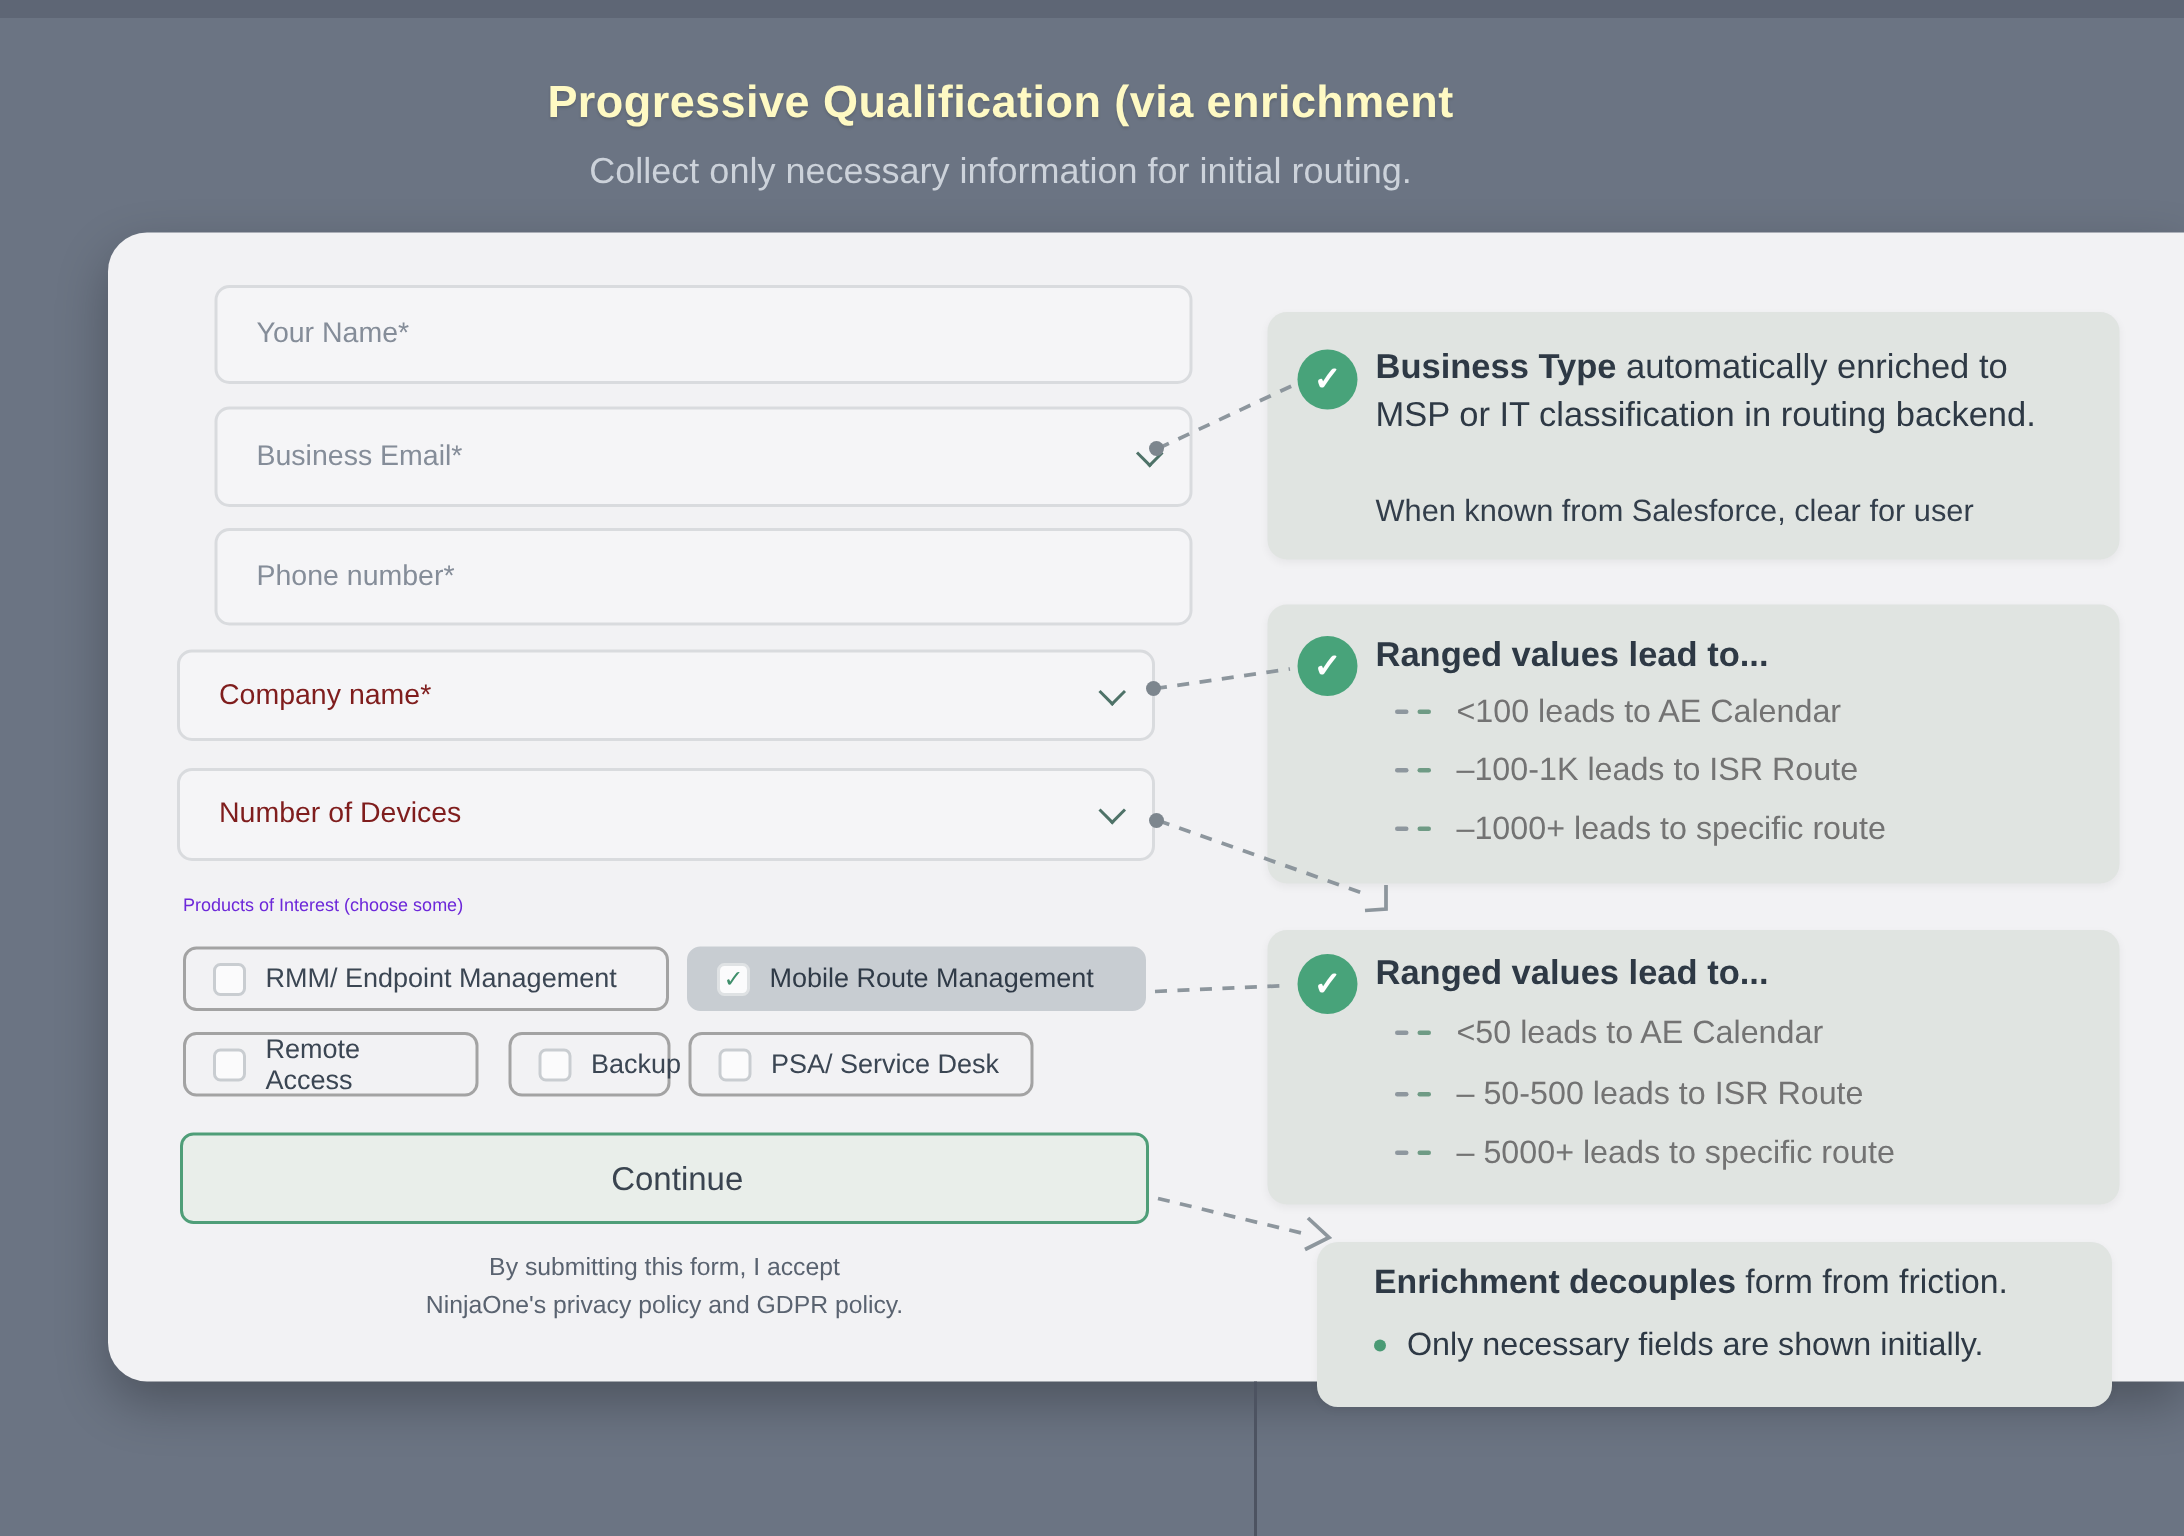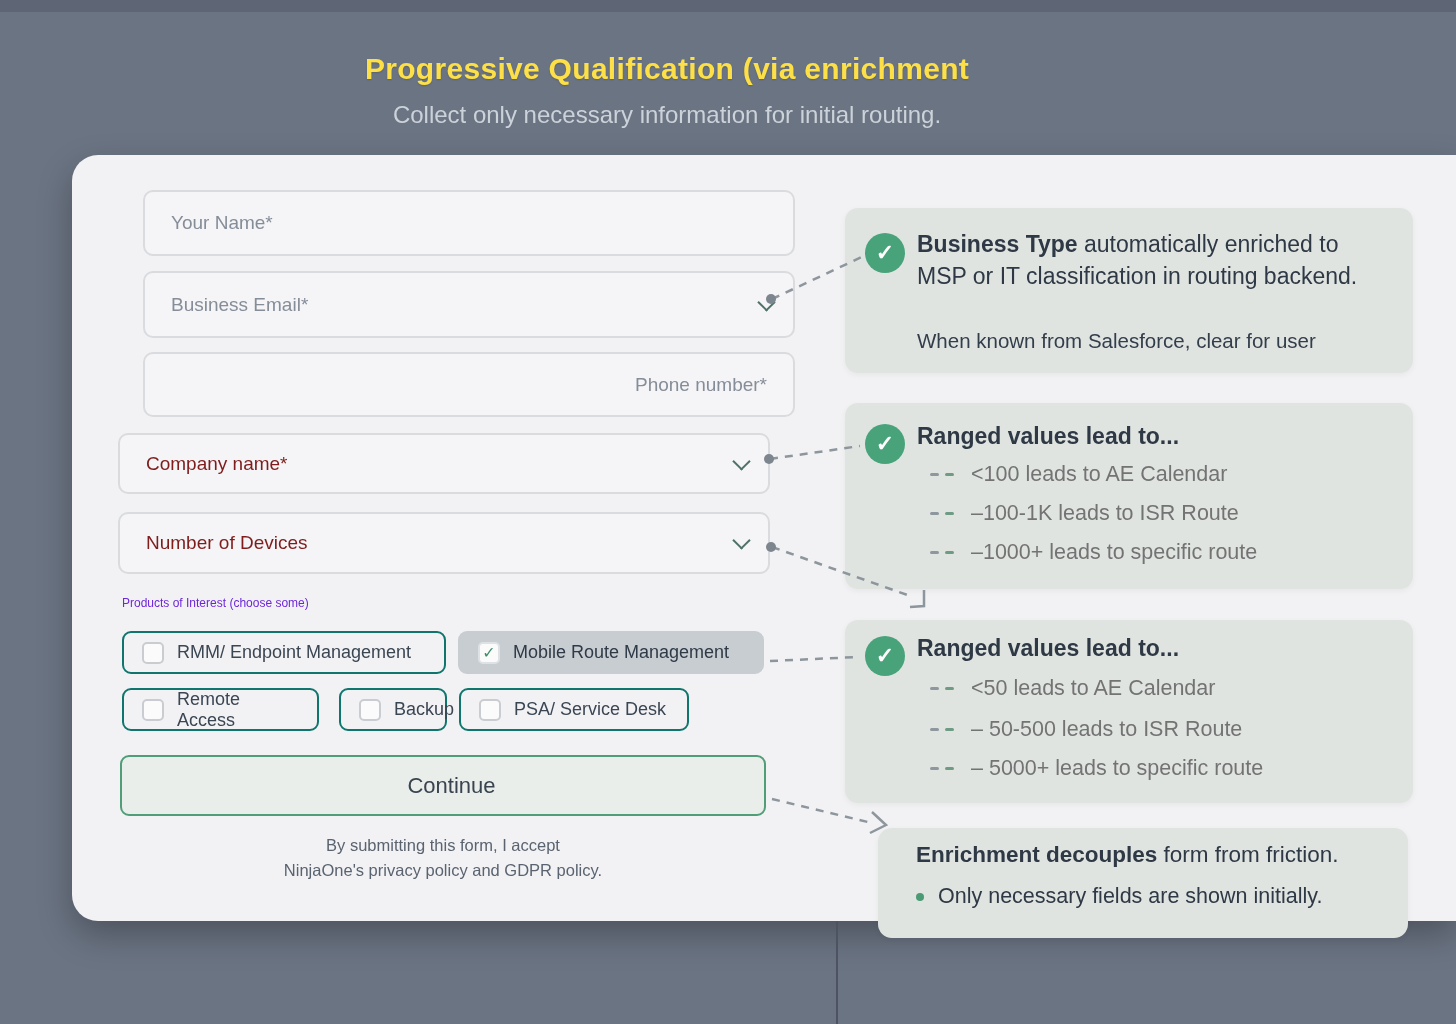--- a/index.html
+++ b/index.html
@@ -10,21 +10,21 @@
     position:relative;
     overflow:hidden;
   }
   .stage { position:absolute; inset:0; }
   .top-strip { position:absolute; left:0; top:0; width:100%; height:12px;
     background:#5e6675; }
 
   
   .page-title {
     position:absolute; left:0; top:52px; width:1334px; text-align:center;
-    color:#fde047; font-size:30px; font-weight:700; letter-spacing:.3px;
+    color:#fef9c3; font-size:30px; font-weight:700; letter-spacing:.3px;
     text-shadow:0 1px 2px rgba(0,0,0,.15);
   }
   .page-subtitle {
     position:absolute; left:0; top:101px; width:1334px; text-align:center;
     color:#ccd2da; font-size:24px; font-weight:400;
   }
 
   
   .card {
     position:absolute; left:72px; top:155px; width:1384px; height:766px;
@@ -41,33 +41,33 @@
   }
   .field.placeholder { color:#858d99;margin-left:25px; }
   .field.filled { color:#7f1d1d; }
   .chevron {
     position:absolute; right:20px; top:50%; width:13px; height:13px;
     border-right:2.5px solid #4e7268; border-bottom:2.5px solid #4e7268;
     transform:translateY(-70%) rotate(45deg);
   }
   .f1 { top:35px;  height:66px; }
   .f2 { top:116px; height:67px; }
-  .f3 { top:197px; height:65px;justify-content:flex-end; }
+  .f3 { top:197px; height:65px; }
   .f4 { top:278px; height:61px; }
   .f5 { top:357px; height:62px; }
 
   .products-label {
     position:absolute; left:50px; top:441px;
     font-size:12px; color:#6d28d9;
   }
 
   
   .chip {
     position:absolute; height:43px; display:flex; align-items:center; gap:13px;
-    background:#f2f2f4; border:2px solid #0f766e; border-radius:9px;
+    background:#f2f2f4; border:2px solid #a3a3a3; border-radius:9px;
     padding:0 18px; font-size:18px; color:#3b4653; cursor:pointer;
   }
   .chip.checked { background:#c8cdd2; border-color:#c8cdd2; color:#2f3a47; }
   .chip .cbx {
     width:22px; height:22px; border-radius:5px; flex:0 0 auto;
     background:#fbfbfc; border:2px solid #c9cdd1;
     display:flex; align-items:center; justify-content:center;
     font-size:16px; color:transparent;
   }
   .chip.checked .cbx { color:#3f8f6b; border-color:#dfe2e4; }

